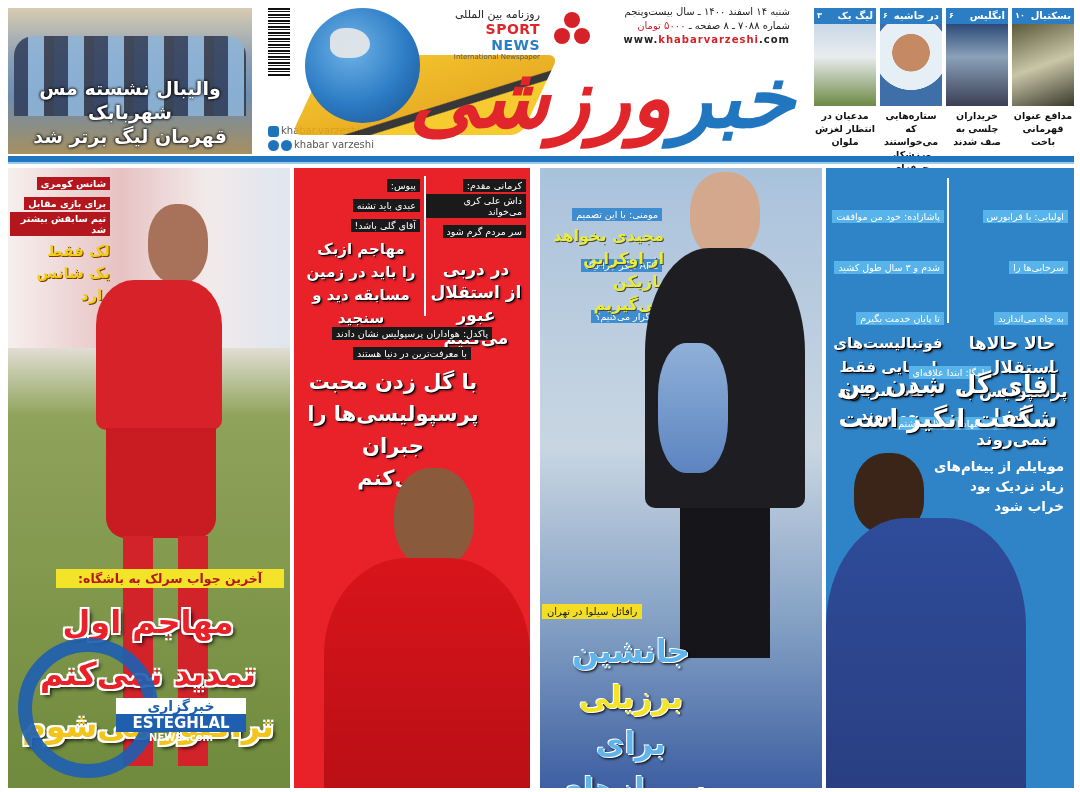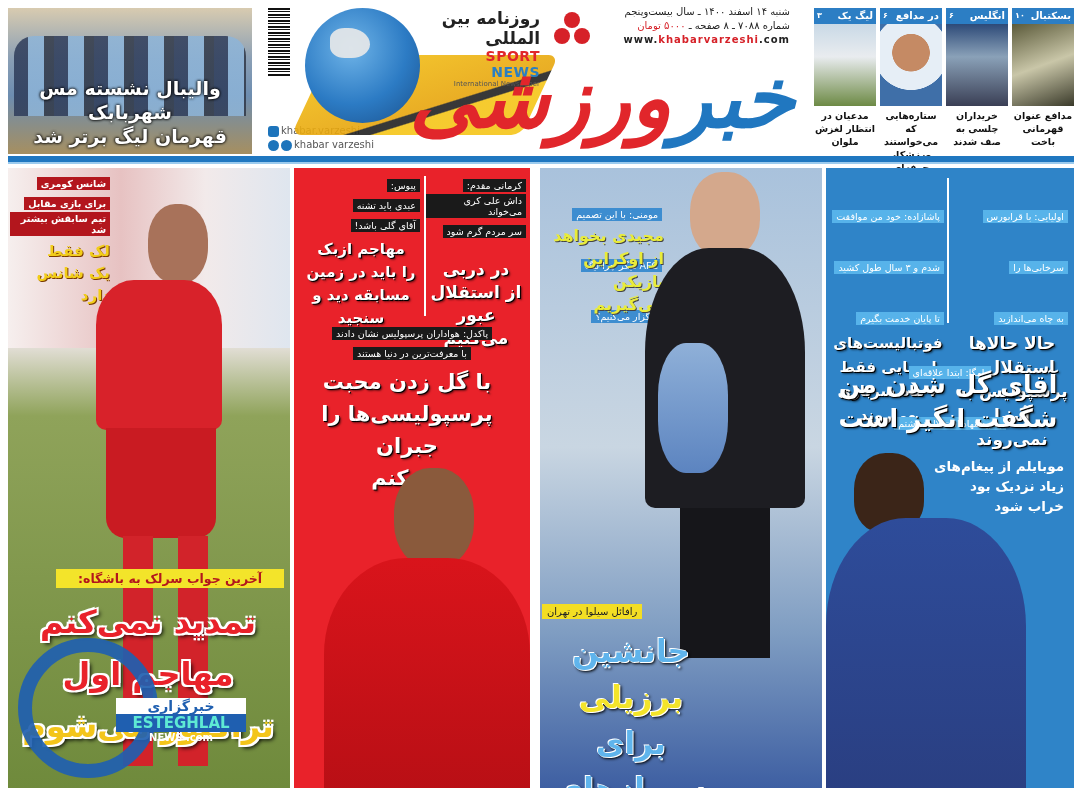--- a/index.html
+++ b/index.html
@@ -12,21 +12,21 @@
   .top-photo .ppl { position: absolute; left: 6px; right: 6px; top: 28px; height: 80px; background: repeating-linear-gradient(90deg,#2e3c5a 0 14px,#8db4d8 14px 30px,#303848 30px 40px); opacity: .85; border-radius: 20px 20px 0 0; }
   .top-photo .cap { position: absolute; left: 4px; right: 4px; bottom: 6px; color: #fff; font-weight: bold; font-size: 19px; line-height: 24px; text-align: center; text-shadow: 0 0 3px #000, 0 0 3px #000; direction: rtl; }
   .barcode { left: 268px; top: 8px; width: 22px; height: 68px; background: repeating-linear-gradient(180deg,#111 0 2px,#fff 2px 3px,#111 3px 4px,#fff 4px 6px); }
   .social { left: 268px; top: 124px; font-size: 10px; color: #555; line-height: 14px; }
   .social .ic { display: inline-block; width: 11px; height: 11px; background: #1d74bb; border-radius: 3px; margin-right: 2px; vertical-align: middle; }
   .social .ic.round { border-radius: 50%; }
   .globe-logo { left: 305px; top: 8px; width: 115px; height: 115px; border-radius: 50%; background: radial-gradient(circle at 40% 35%,#6fb4e8 0%,#2c7bc4 55%,#1a4f8a 100%); }
   .globe-logo .land { position: absolute; left: 25px; top: 20px; width: 40px; height: 30px; background: #e9e9e9; border-radius: 40% 60% 50% 40%; opacity: .9; }
   .yellow-swoosh { left: 310px; top: 55px; width: 230px; height: 80px; background: linear-gradient(160deg,#f5c518 0%,#e7a50d 60%,#222 61%,#222 66%,#f5c518 67%); transform: skewX(-25deg); border-radius: 10px; opacity: .9; }
   .sportnews { left: 440px; top: 8px; width: 100px; text-align: right; }
-  .sportnews .fa { font-size: 17px; font-weight: bold; color: #222; direction: rtl; }
+  .sportnews .fa { font-size: 11px; font-weight: normal; color: #222; direction: rtl; }
   .sportnews .en { font-size: 14px; font-weight: bold; color: #e1262b; letter-spacing: .5px; }
   .sportnews .en b { color: #2b7fc2; }
   .sportnews .sub { font-size: 7px; color: #555; }
   .logo-dots { left: 552px; top: 12px; width: 40px; height: 36px; }
   .logo-dots span { position: absolute; width: 16px; height: 16px; border-radius: 50%; background: #d62128; }
   .issue-info { left: 600px; top: 5px; width: 190px; font-size: 10px; line-height: 14px; color: #222; direction: rtl; text-align: right; }
   .issue-info .price { color: #d62128; }
   .issue-info .url { font-weight: bold; letter-spacing: 1px; direction: ltr; text-align: right; }
   .issue-info .url i { color: #d62128; font-style: normal; }
   .wordmark { left: 425px; top: 48px; width: 370px; height: 100px; font-size: 84px; font-weight: bold; font-style: italic; line-height: 100px; direction: rtl; text-align: right; letter-spacing: -4px; }
@@ -111,21 +111,21 @@
   <div class="teaser">
     <div class="tag">
         <span>انگلیس</span>
         <span class="pg">۶</span>
       </div>
     <div class="img" style="background:linear-gradient(180deg,#2d4a78 0%,#8aa1b8 40%,#3a3f55 100%);"></div>
     <div class="txt">خریداران چلسی به صف شدند</div>
   </div>
   <div class="teaser">
     <div class="tag">
-        <span>در مدافع</span>
+        <span>در حاشیه</span>
         <span class="pg">۶</span>
       </div>
     <div class="img" style="background:radial-gradient(circle at 50% 35%,#c58a64 0 30%,#e6eef6 31% 60%,#3f6fa8 61%);"></div>
     <div class="txt">ستاره‌هایی که می‌خواستند ورزشکار حرفه‌ای شوند</div>
   </div>
   <div class="teaser">
     <div class="tag">
         <span>لیگ یک</span>
         <span class="pg">۳</span>
       </div>
@@ -233,21 +233,21 @@
       <div>را باید در زمین</div>
       <div>مسابقه دید و</div>
       <div>سنجید</div>
     </div>
   </div>
 
   <div class="abs" style="left:0;right:0;top:154px;text-align:center;">
     <div class="label-black">پاکدل: هواداران پرسپولیس نشان دادند</div><br>
     <div class="label-black">با معرفت‌ترین در دنیا هستند</div>
   </div>
-  <div class="abs head-white" style="right:10px;top:198px;width:226px;font-size:21px;line-height:32px;">
+  <div class="abs head-white" style="right:24px;top:198px;width:226px;font-size:21px;line-height:32px;">
     <div>با گل زدن محبت</div>
     <div>پرسپولیسی‌ها را جبران</div>
     <div>می‌کنم</div>
   </div>
 
   <div class="player" style="left:100px;top:300px;width:80px;height:100px;border-radius:45%;background:#8a5a3c;"></div>
   <div class="player" style="left:30px;top:390px;width:206px;height:240px;border-radius:40% 40% 0 0;background:linear-gradient(180deg,#d9141b,#b80f15);"></div>
 </div>
 
 <div class="abs col col-left">
@@ -266,24 +266,24 @@
   <div class="player" style="left:140px;top:36px;width:60px;height:80px;border-radius:45%;background:#a8725a;"></div>
   <div class="player" style="left:88px;top:112px;width:126px;height:150px;border-radius:30% 30% 10px 10px;background:#d8222a;"></div>
   <div class="player" style="left:98px;top:260px;width:110px;height:110px;background:#c91b22;border-radius:0 0 20px 20px;"></div>
   <div class="player" style="left:115px;top:368px;width:30px;height:230px;background:#d2232a;"></div>
   <div class="player" style="left:170px;top:368px;width:30px;height:230px;background:#d2232a;"></div>
 
   <div class="abs rtl" style="right:6px;top:400px;">
     <span style="background:#f3e42a;color:#b3161d;font-size:12.5px;font-weight:bold;padding:2px 22px;display:inline-block;">آخرین جواب سرلک به باشگاه:</span>
   </div>
   <div class="abs head-white" style="right:6px;top:428px;width:272px;font-size:32px;line-height:52px;color:#e9222a;text-shadow:2px 2px 0 #fff,-2px -2px 0 #fff,2px -2px 0 #fff,-2px 2px 0 #fff,3px 3px 4px #000;">
+    <div>مهاجم اول</div>
     <div>تمدید نمی‌کنم</div>
-    <div>مهاجم اول</div>
     <div style="color:#f3c51a;">تراکتور می‌شوم</div>
   </div>
 
   <div class="abs" style="left:10px;top:470px;width:140px;height:140px;border-radius:50%;border:14px solid #1f5fb0;opacity:.92;"></div>
   <div class="abs" style="left:108px;top:530px;width:130px;text-align:center;">
     <div style="font-size:14px;font-weight:bold;color:#1f5fb0;background:#fff;direction:rtl;">خبرگزاری</div>
-    <div style="font-size:15px;font-weight:bold;color:#5eead4;background:#1f5fb0;">ESTEGHLAL</div>
+    <div style="font-size:15px;font-weight:bold;color:#ffffff;background:#1f5fb0;">ESTEGHLAL</div>
     <div style="font-size:10px;font-weight:bold;color:#fff;">NEWS .com</div>
   </div>
 </div>
 
 </body></html>

